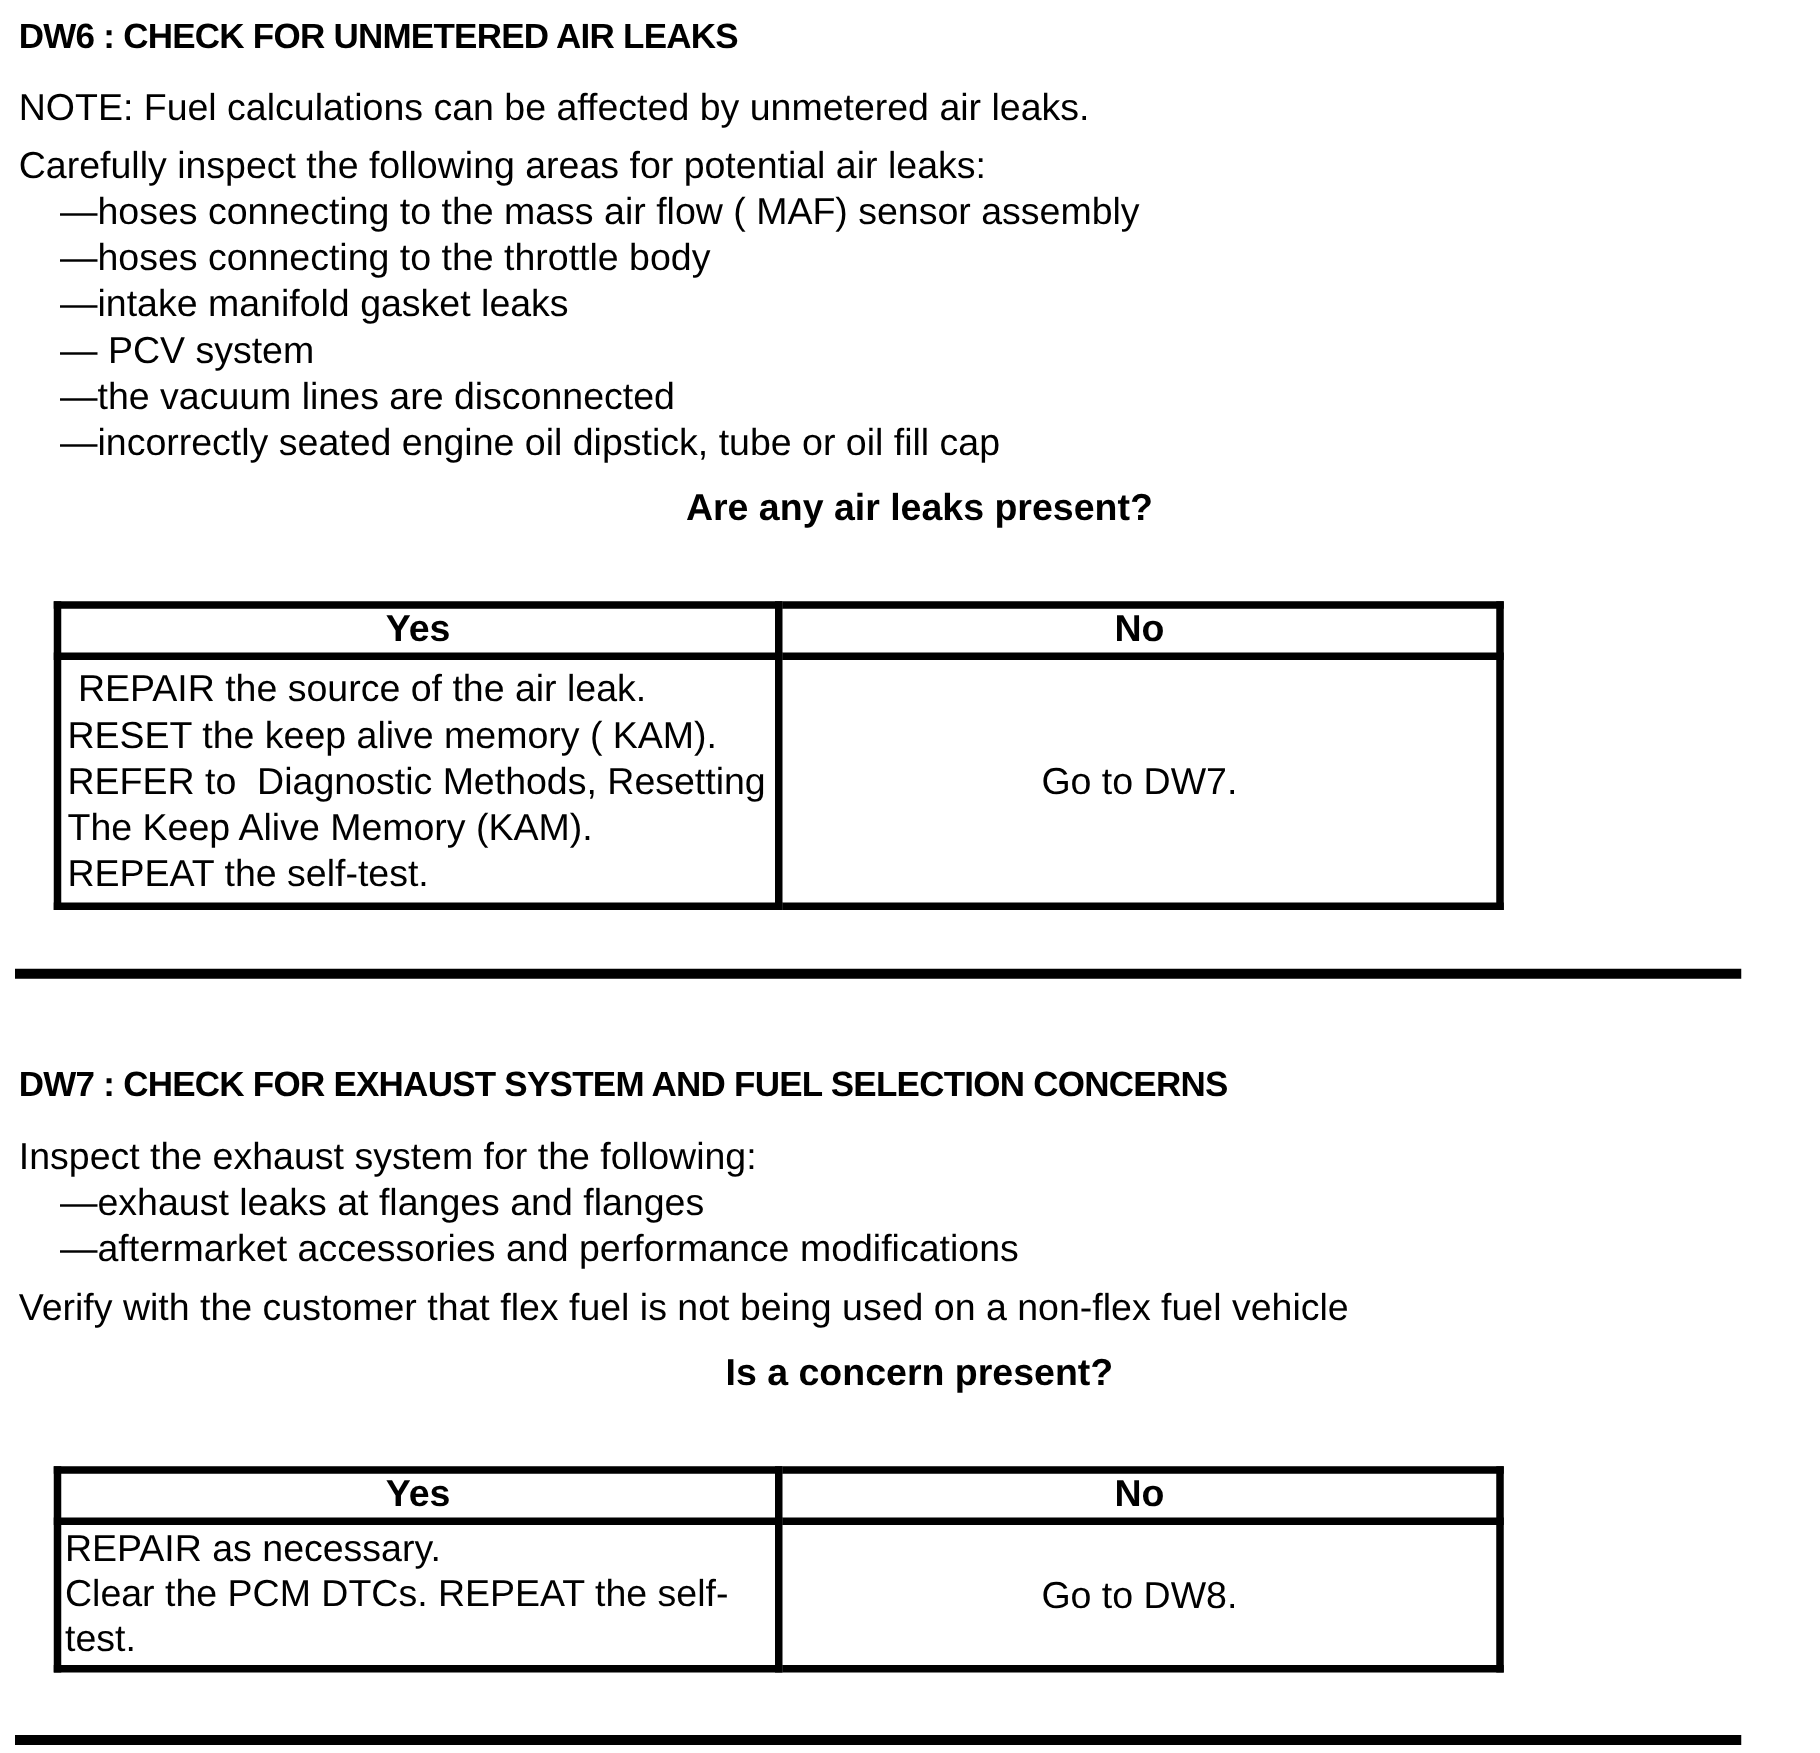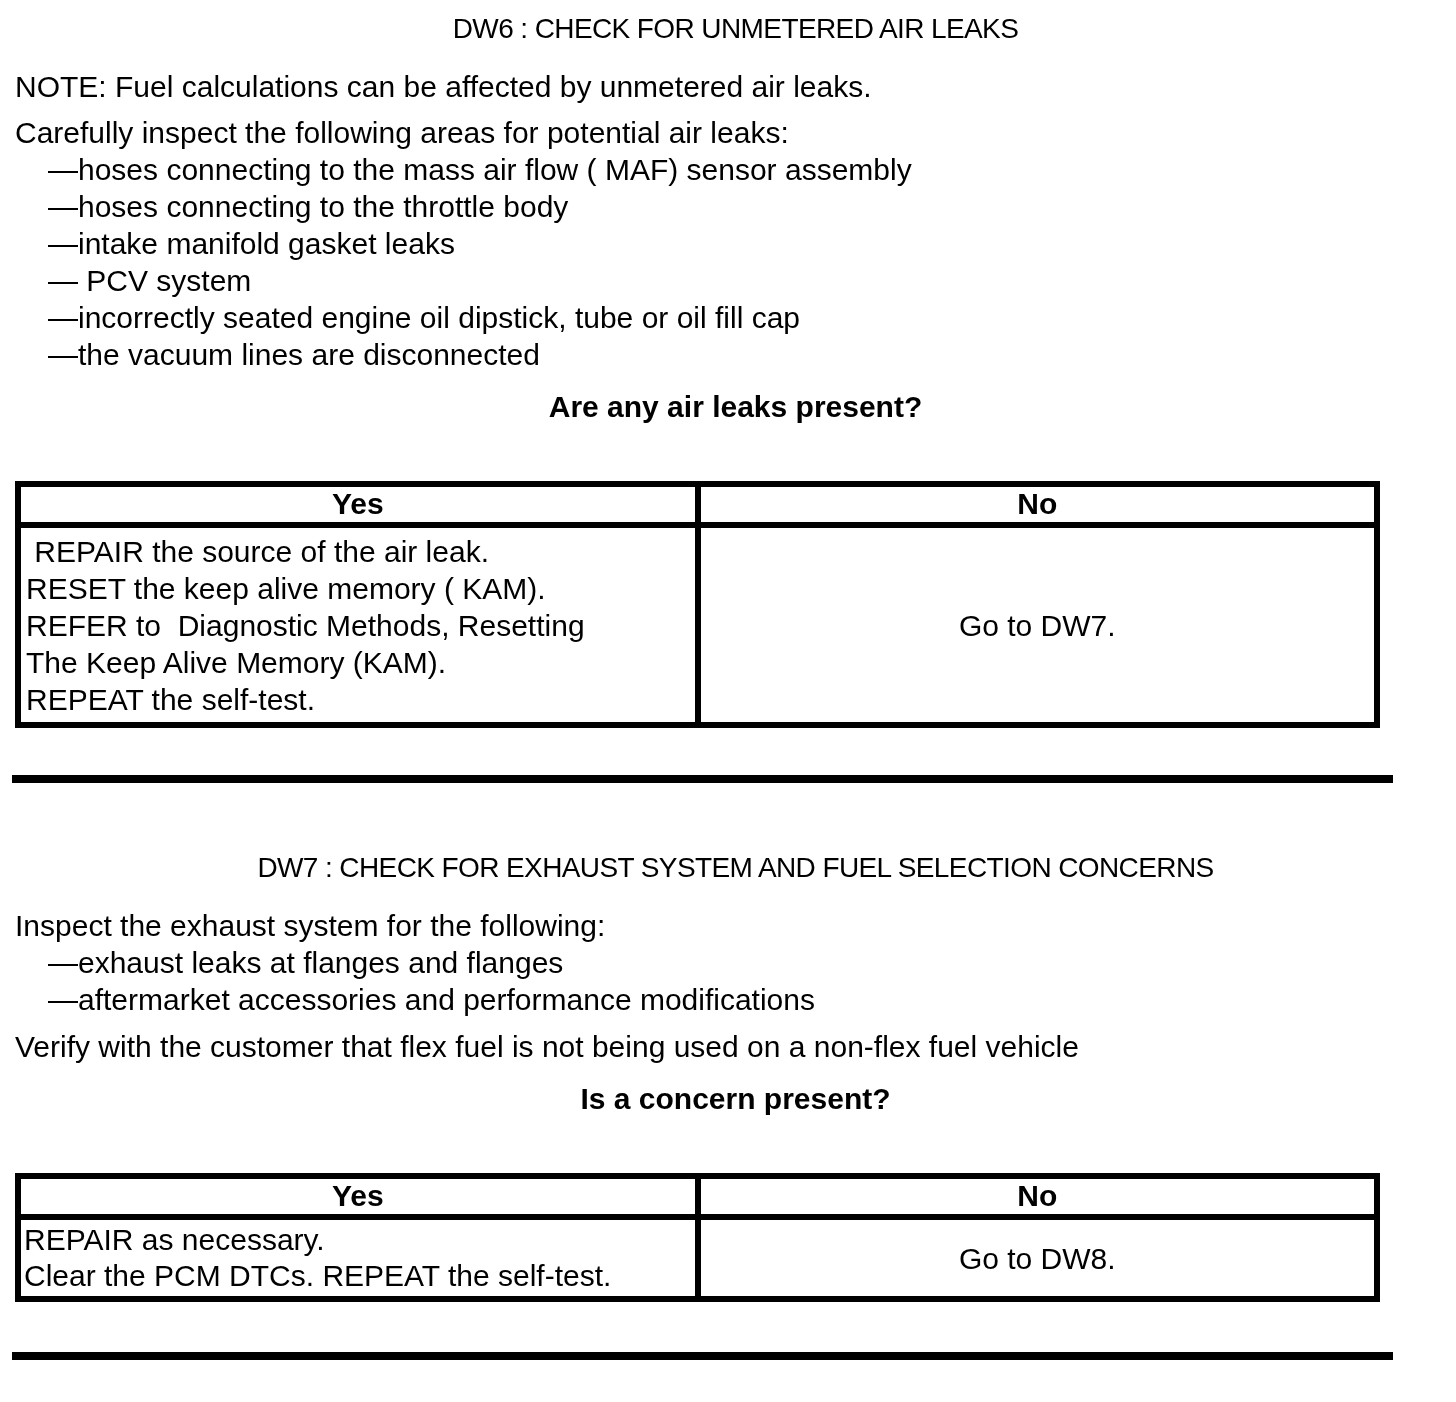--- a/index.html
+++ b/index.html
@@ -14,25 +14,24 @@
     width: 1456px;
     height: 1402px;
     background: #ffffff;
     overflow: hidden;
     box-sizing: border-box;
     padding: 14px 0 0 15px;
   }
   .section-heading {
     margin: 0;
     font-size: 28px;
-    font-weight: normal;
+    font-weight: bold;
     line-height: 30px;
     letter-spacing: -0.6px;
     white-space: nowrap;
-    text-align: center;
   }
   .para {
     margin: 0;
     font-size: 30px;
     line-height: 37px;
   }
   .note-para   { margin-top: 24px; }
   .intro-para  { margin-top: 9px; }
   .verify-para { margin-top: 10px; }
   .bullet-list {
@@ -44,22 +43,23 @@
     margin: 0;
     margin-top: 15px;
     font-size: 30px;
     line-height: 37px;
     font-weight: bold;
     text-align: center;
   }
   table.decision-table {
     border-collapse: collapse;
     table-layout: fixed;
-    width: 1365px;
+    width: 1160px;
     margin-top: 56px;
+    margin-left: 28px;
   }
   table.decision-table, table.decision-table th, table.decision-table td {
     border: 6px solid #000000;
   }
   table.decision-table th {
     width: 50%;
     font-size: 30px;
     font-weight: bold;
     text-align: center;
     padding: 1px 0 2px 0;
@@ -100,22 +100,22 @@
 
     <p class="para note-para">NOTE: Fuel calculations can be affected by unmetered air leaks.</p>
 
     <p class="para intro-para">Carefully inspect the following areas for potential air leaks:</p>
 
     <div class="bullet-list">
         <div>—hoses connecting to the mass air flow ( MAF) sensor assembly</div>
         <div>—hoses connecting to the throttle body</div>
         <div>—intake manifold gasket leaks</div>
         <div>— PCV system</div>
+        <div>—the vacuum lines are disconnected</div>
         <div>—incorrectly seated engine oil dipstick, tube or oil fill cap</div>
-        <div>—the vacuum lines are disconnected</div>
       </div>
 
     <p class="question">Are any air leaks present?</p>
 
     <table class="decision-table table-dw6">
       <thead>
         <tr>
           <th>Yes</th>
           <th>No</th>
         </tr>

